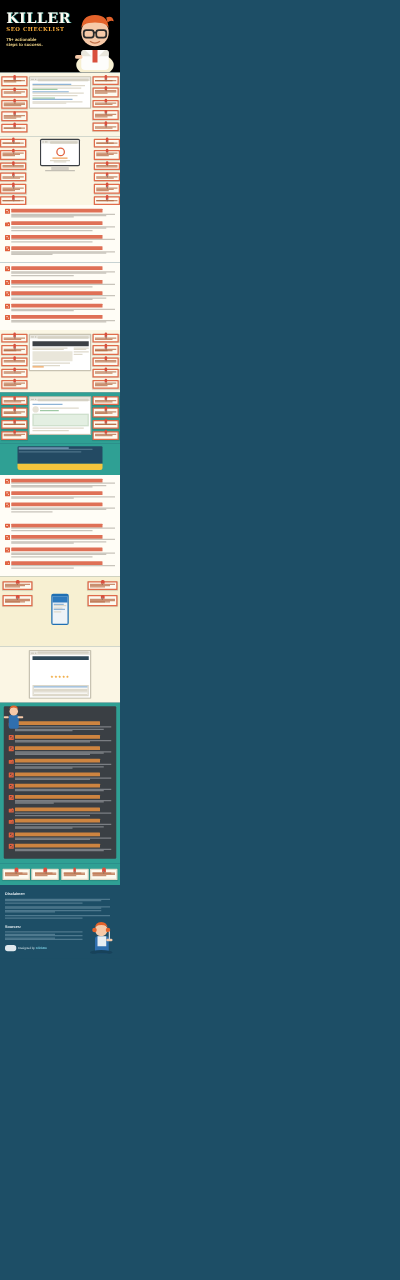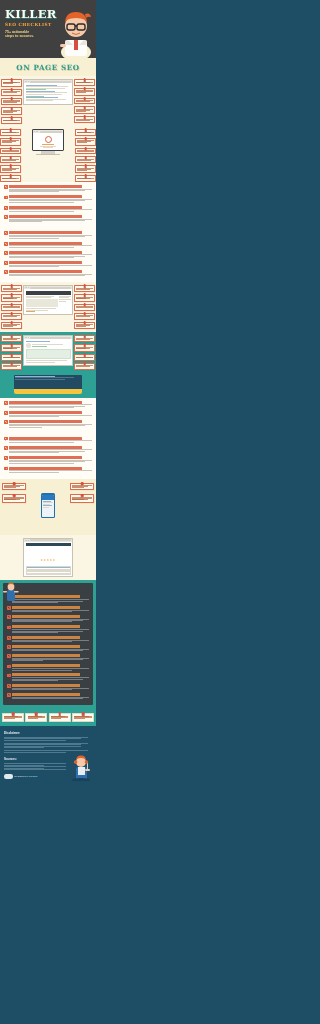--- a/index.html
+++ b/index.html
@@ -9,21 +9,21 @@
     font-family: "Liberation Sans", sans-serif;
     background: #1d4e66;
     overflow-x: hidden;
   }
   .page { width: 96px; position: relative; }
 
   
   .header {
     position: relative;
     height: 58px;
-    background: #404040;
+    background: #000000;
     overflow: hidden;
   }
   .hdr-text { position: absolute; left: 5px; top: 9px; width: 48px; }
   .hdr-title {
     font-family: "DejaVu Serif", serif;
     font-weight: 700;
     font-size: 11.5px;
     line-height: 11px;
     letter-spacing: .3px;
     color: #fdfcf3;
@@ -209,23 +209,20 @@
       <path d="M11 20 q0-12 11-12 q11 0 11 12 q0-6-11-6 q-11 0-11 6z" fill="#e4632b"></path>
       <path d="M31 10 q5-2 6 3 q-3-1-5 1z" fill="#e4632b"></path>
       <rect x="13" y="20" width="8" height="6" rx="2" fill="none" stroke="#2b2b2b" stroke-width="1.4"></rect>
       <rect x="23" y="20" width="8" height="6" rx="2" fill="none" stroke="#2b2b2b" stroke-width="1.4"></rect>
       <line x1="21" y1="22" x2="23" y2="22" stroke="#2b2b2b" stroke-width="1.4"></line>
       <path d="M18 29 q4 3 8 0" stroke="#c0714a" stroke-width="1" fill="none"></path>
       <rect x="6" y="40" width="6" height="3" rx="1.5" fill="#f6c9a8"></rect>
     </svg>
   </div>
 
-  <div class="banner">
-    <div class="banner-title">ON PAGE SEO</div>
-  </div>
 
   <div class="annot cream">
     <div class="annot-inner">
       <div class="col-notes" id="b0-left">
           <div class="note">
             <span class="pin"></span>
             <div class="note-line l"></div>
             <div class="note-line m"></div>
             <div class="note-line s"></div>
           </div>

